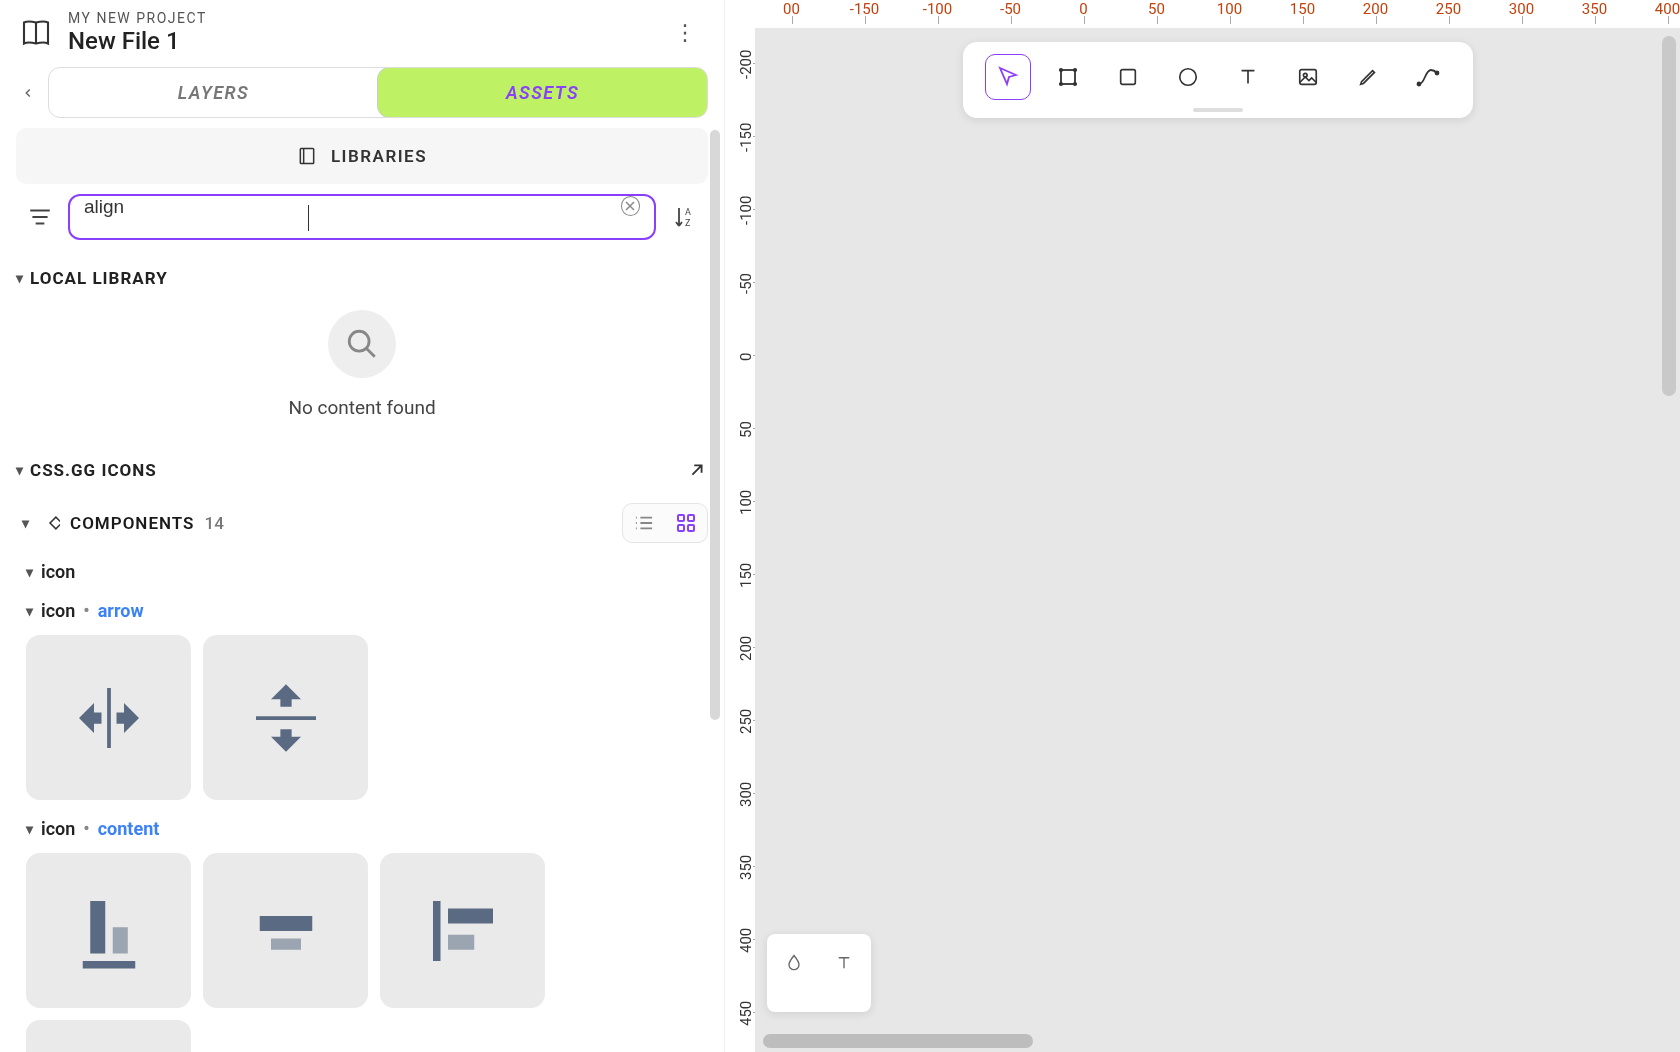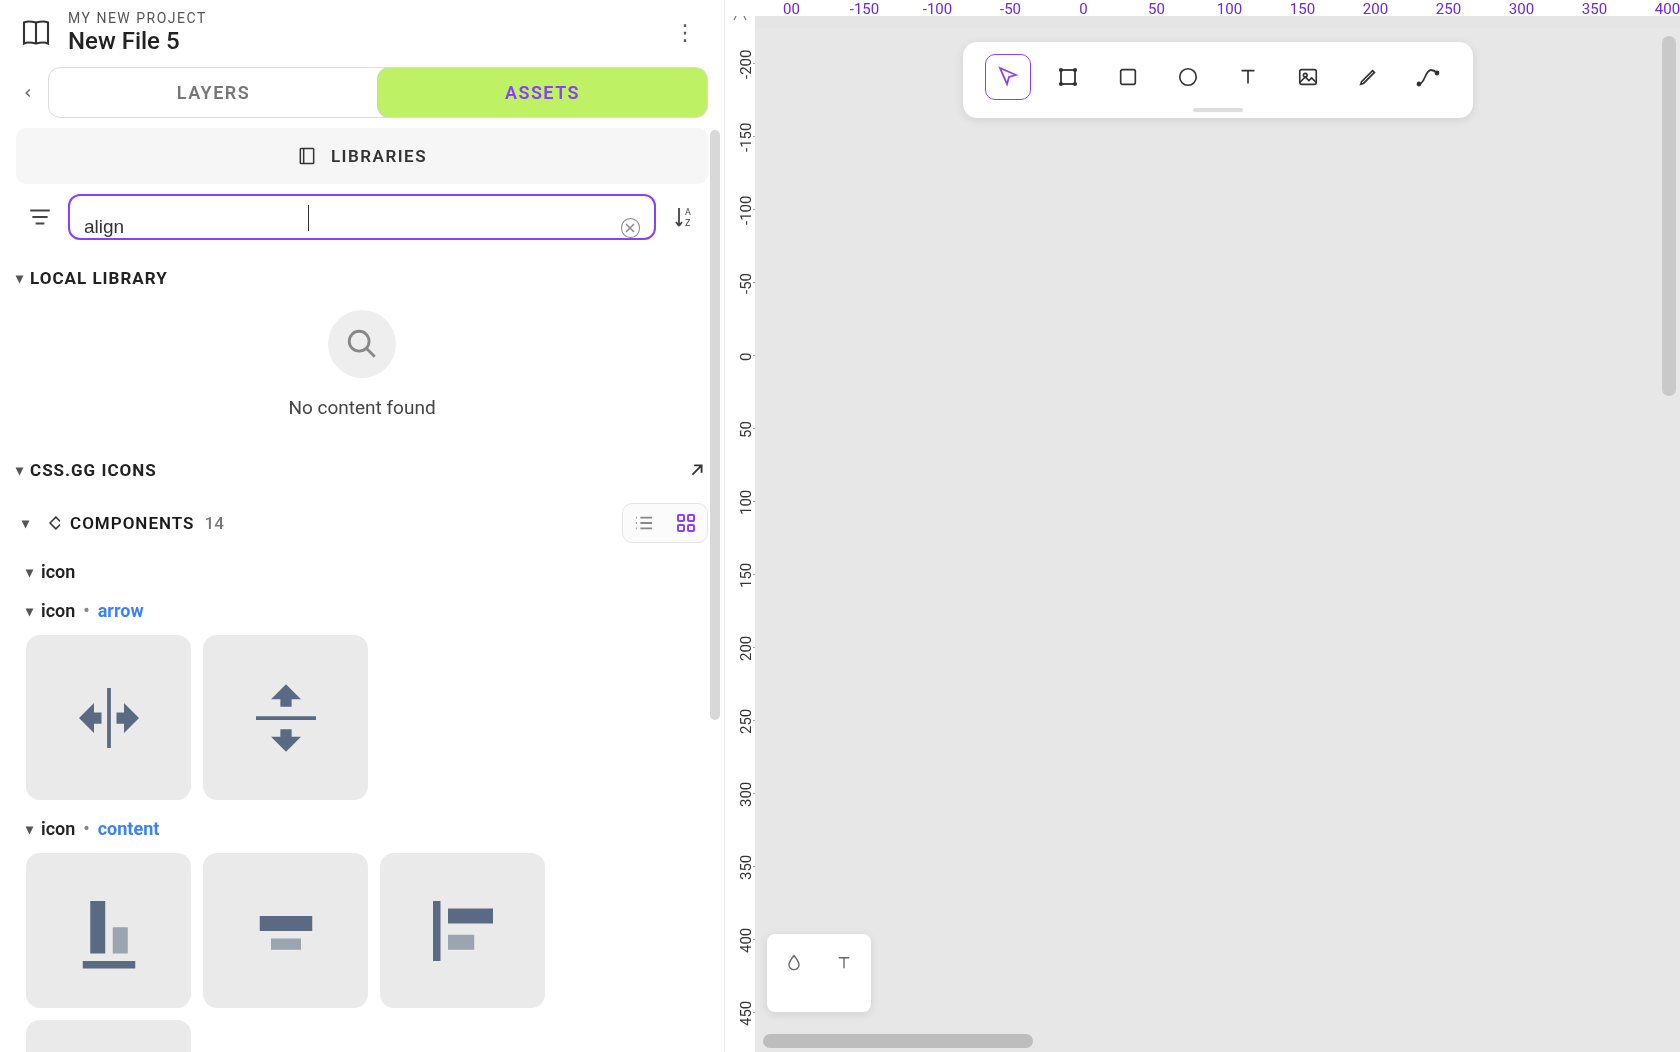--- a/index.html
+++ b/index.html
@@ -70,20 +70,21 @@
     display:flex; align-items:center; justify-content:center;
     color:#666; font-size:18px;
   }
   .tabs {
     flex: 1;
     display: flex;
     border: 1px solid #ddd;
     border-radius: 12px;
     overflow: hidden;
     margin-left: 4px;
+    font-style: italic;
   }
   .tab {
     flex: 1;
     text-align: center;
     padding: 14px 0;
     font-size: 18px;
     letter-spacing: 1.5px;
     font-weight: 600;
     color: #777;
     cursor: pointer;
@@ -121,21 +122,21 @@
     width: 28px; height: 28px;
     display:flex; align-items:center; justify-content:center;
     color:#444;
   }
   .search-wrap {
     flex: 1;
     border: 2px solid #8a3ffc;
     border-radius: 12px;
     height: 46px;
     display: flex;
-    align-items: flex-end;
+    align-items: flex-start;
     padding: 0 14px;
     position: relative;
   }
   .search-input {
     border: none;
     outline: none;
     font-size: 19px;
     color: #333;
     width: 100%;
     background: transparent;
@@ -225,24 +226,24 @@
   }
   .asset svg { width: 90px; height: 90px; fill:#5a6a82; }
   .asset-grid.small .asset { height: 155px; }
   
   .canvas-area {
     flex:1;
     position:relative;
     background:#e5e5e5;
   }
   .ruler-top {
-    position:absolute; left:0; top:0; right:0; height:16px;
+    position:absolute; left:0; top:0; right:0; height:28px;
     background:#fff;
     display:flex;
-    font-size:15px; color:#6d28d9;
+    font-size:15px; color:#c2410c;
     align-items:flex-start;
     padding-left: 30px;
     overflow:hidden;
   }
   .ruler-top .tick {
     position:relative;
     width:73px;
     text-align:center;
     flex:0 0 73px;
   }
@@ -353,21 +354,21 @@
 <div class="left-panel">
   <div class="left-scroll"></div>
 
   <div class="project-header">
     <svg class="project-logo" viewBox="0 0 24 24" fill="none" stroke="#333" stroke-width="1.4">
       <path d="M4 5c2-1 4-1 8 0 4-1 6-1 8 0v14c-2-1-4-1-8 0-4-1-6-1-8 0V5z"></path>
       <path d="M12 5v14"></path>
     </svg>
     <div class="project-titles">
       <div class="project-name">MY NEW PROJECT</div>
-      <div class="file-name">New File 5</div>
+      <div class="file-name">New File 1</div>
     </div>
     <div class="kebab">⋮</div>
   </div>
 
   <div class="tab-row">
     <div class="back-btn">
       <svg width="14" height="14" viewBox="0 0 24 24" fill="none" stroke="#666" stroke-width="2.5">
           <path d="M15 18l-6-6 6-6"></path>
         </svg>
     </div>

